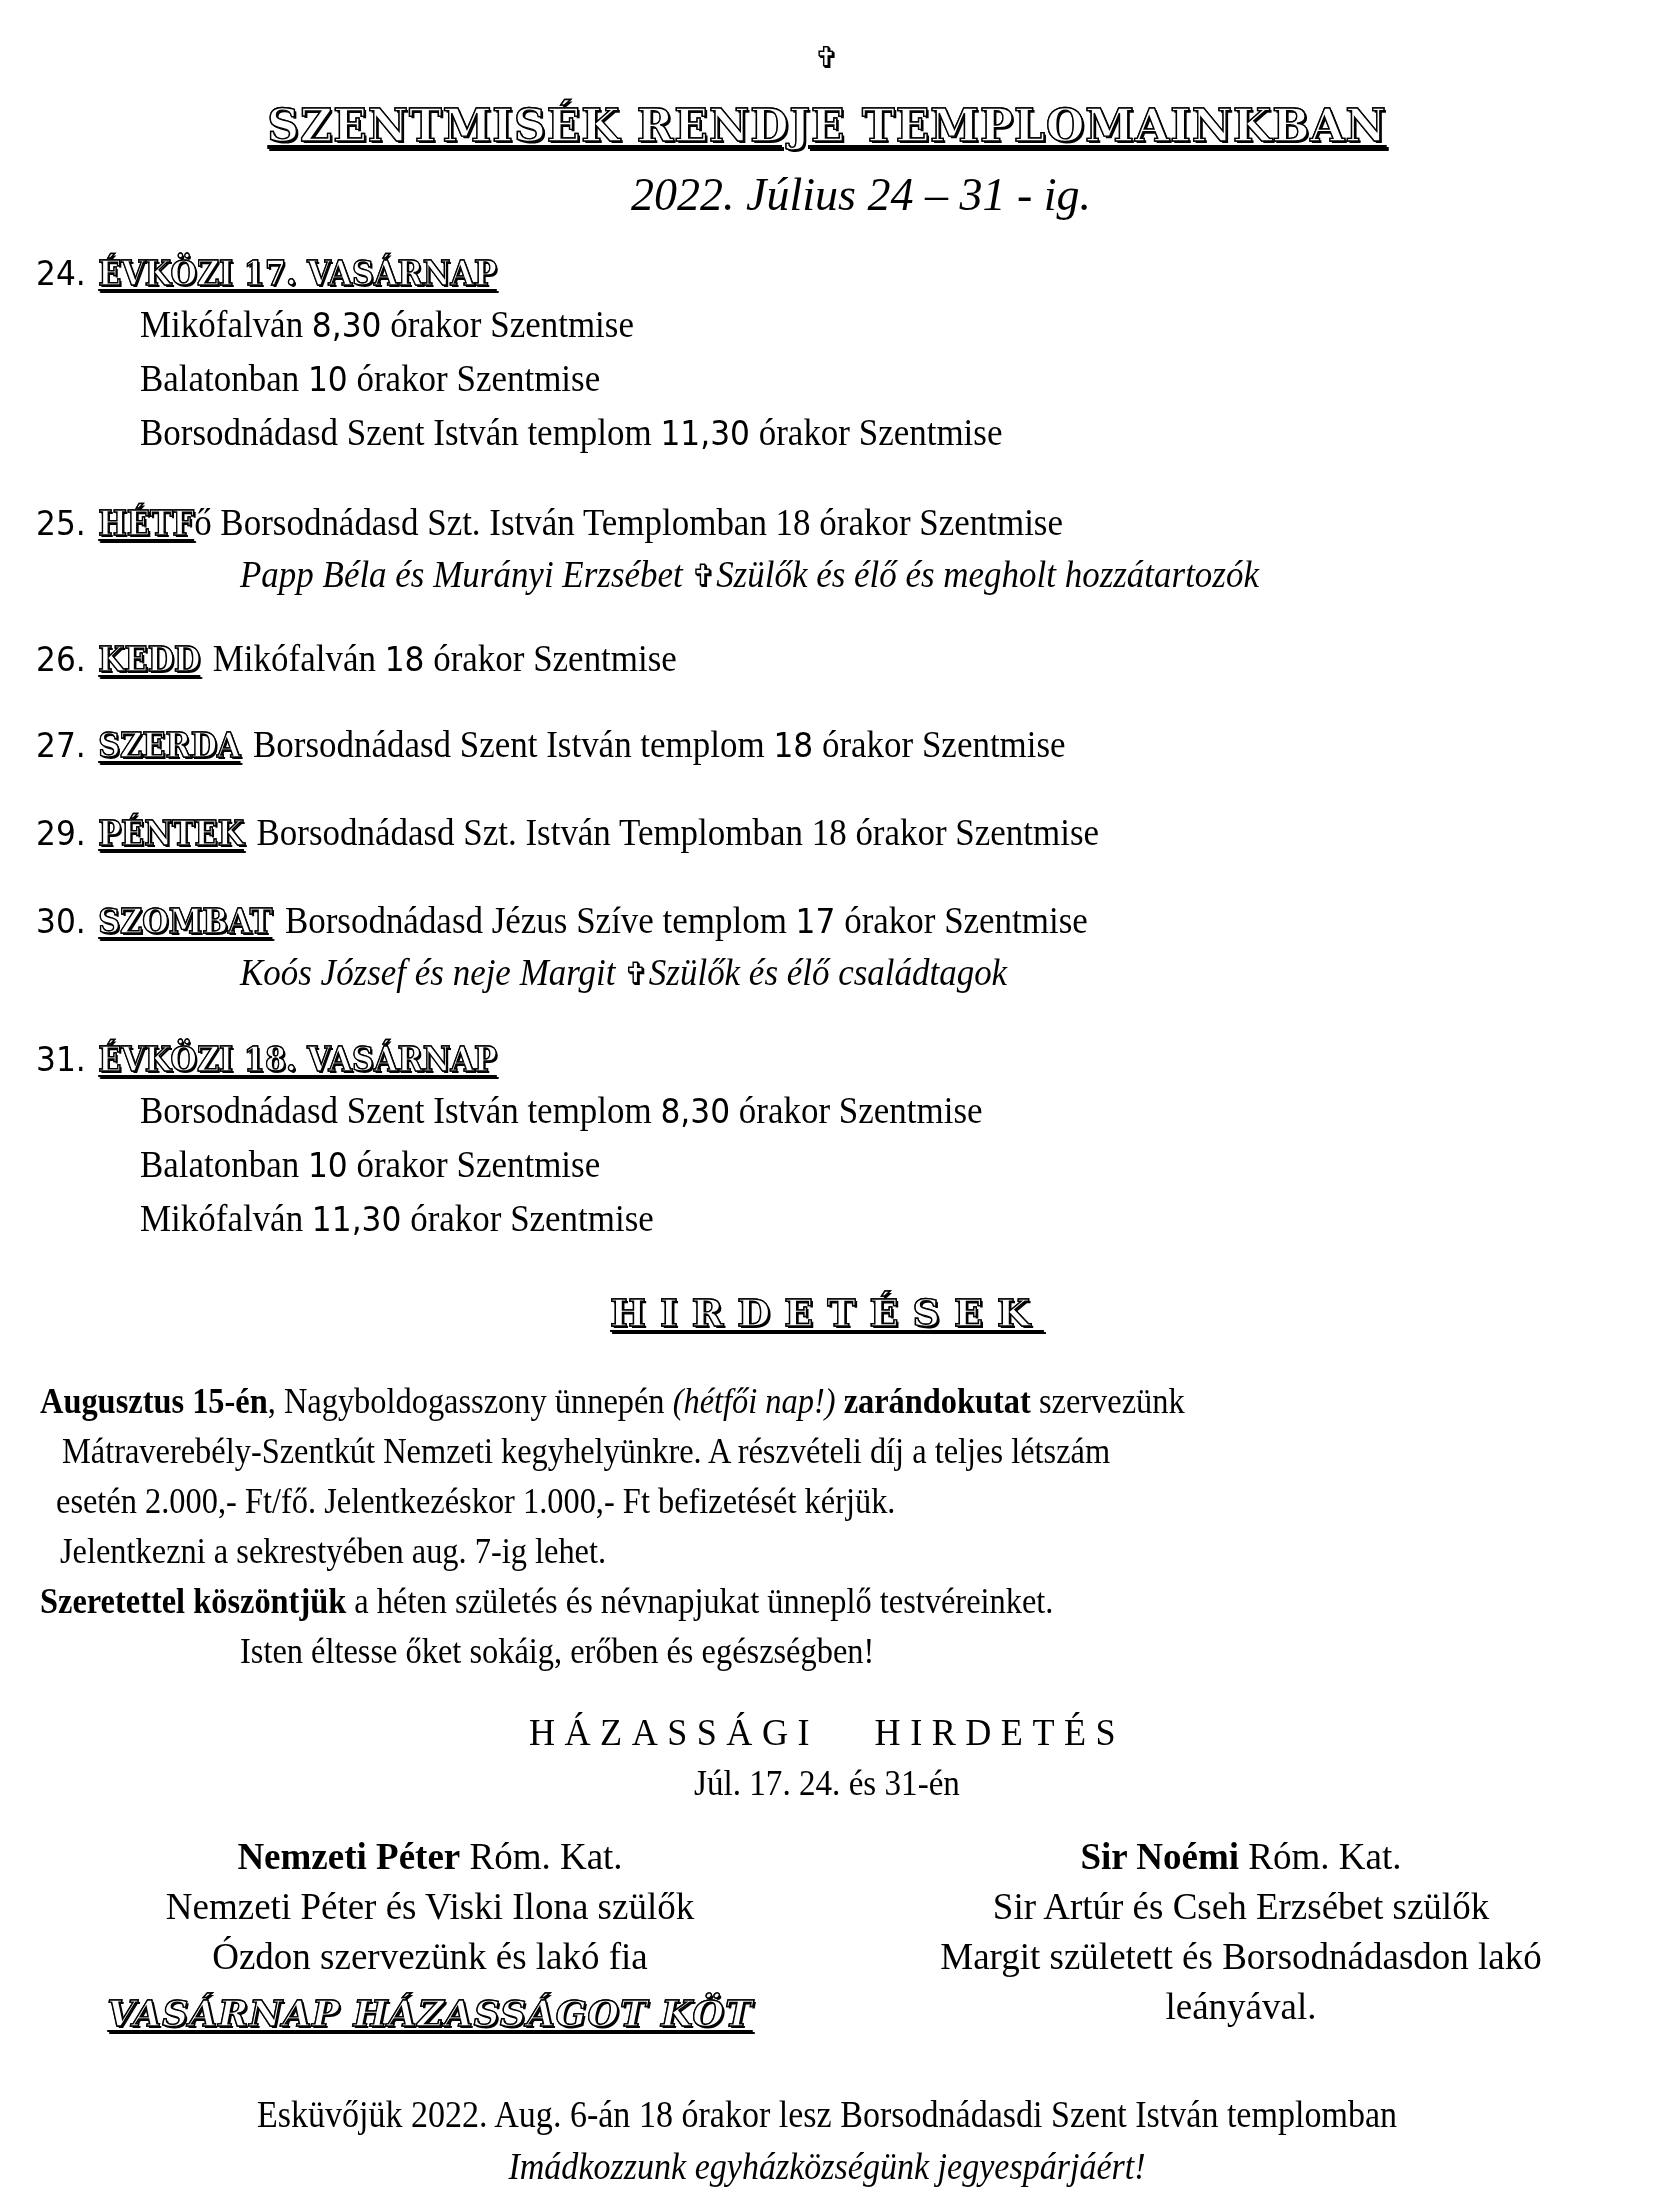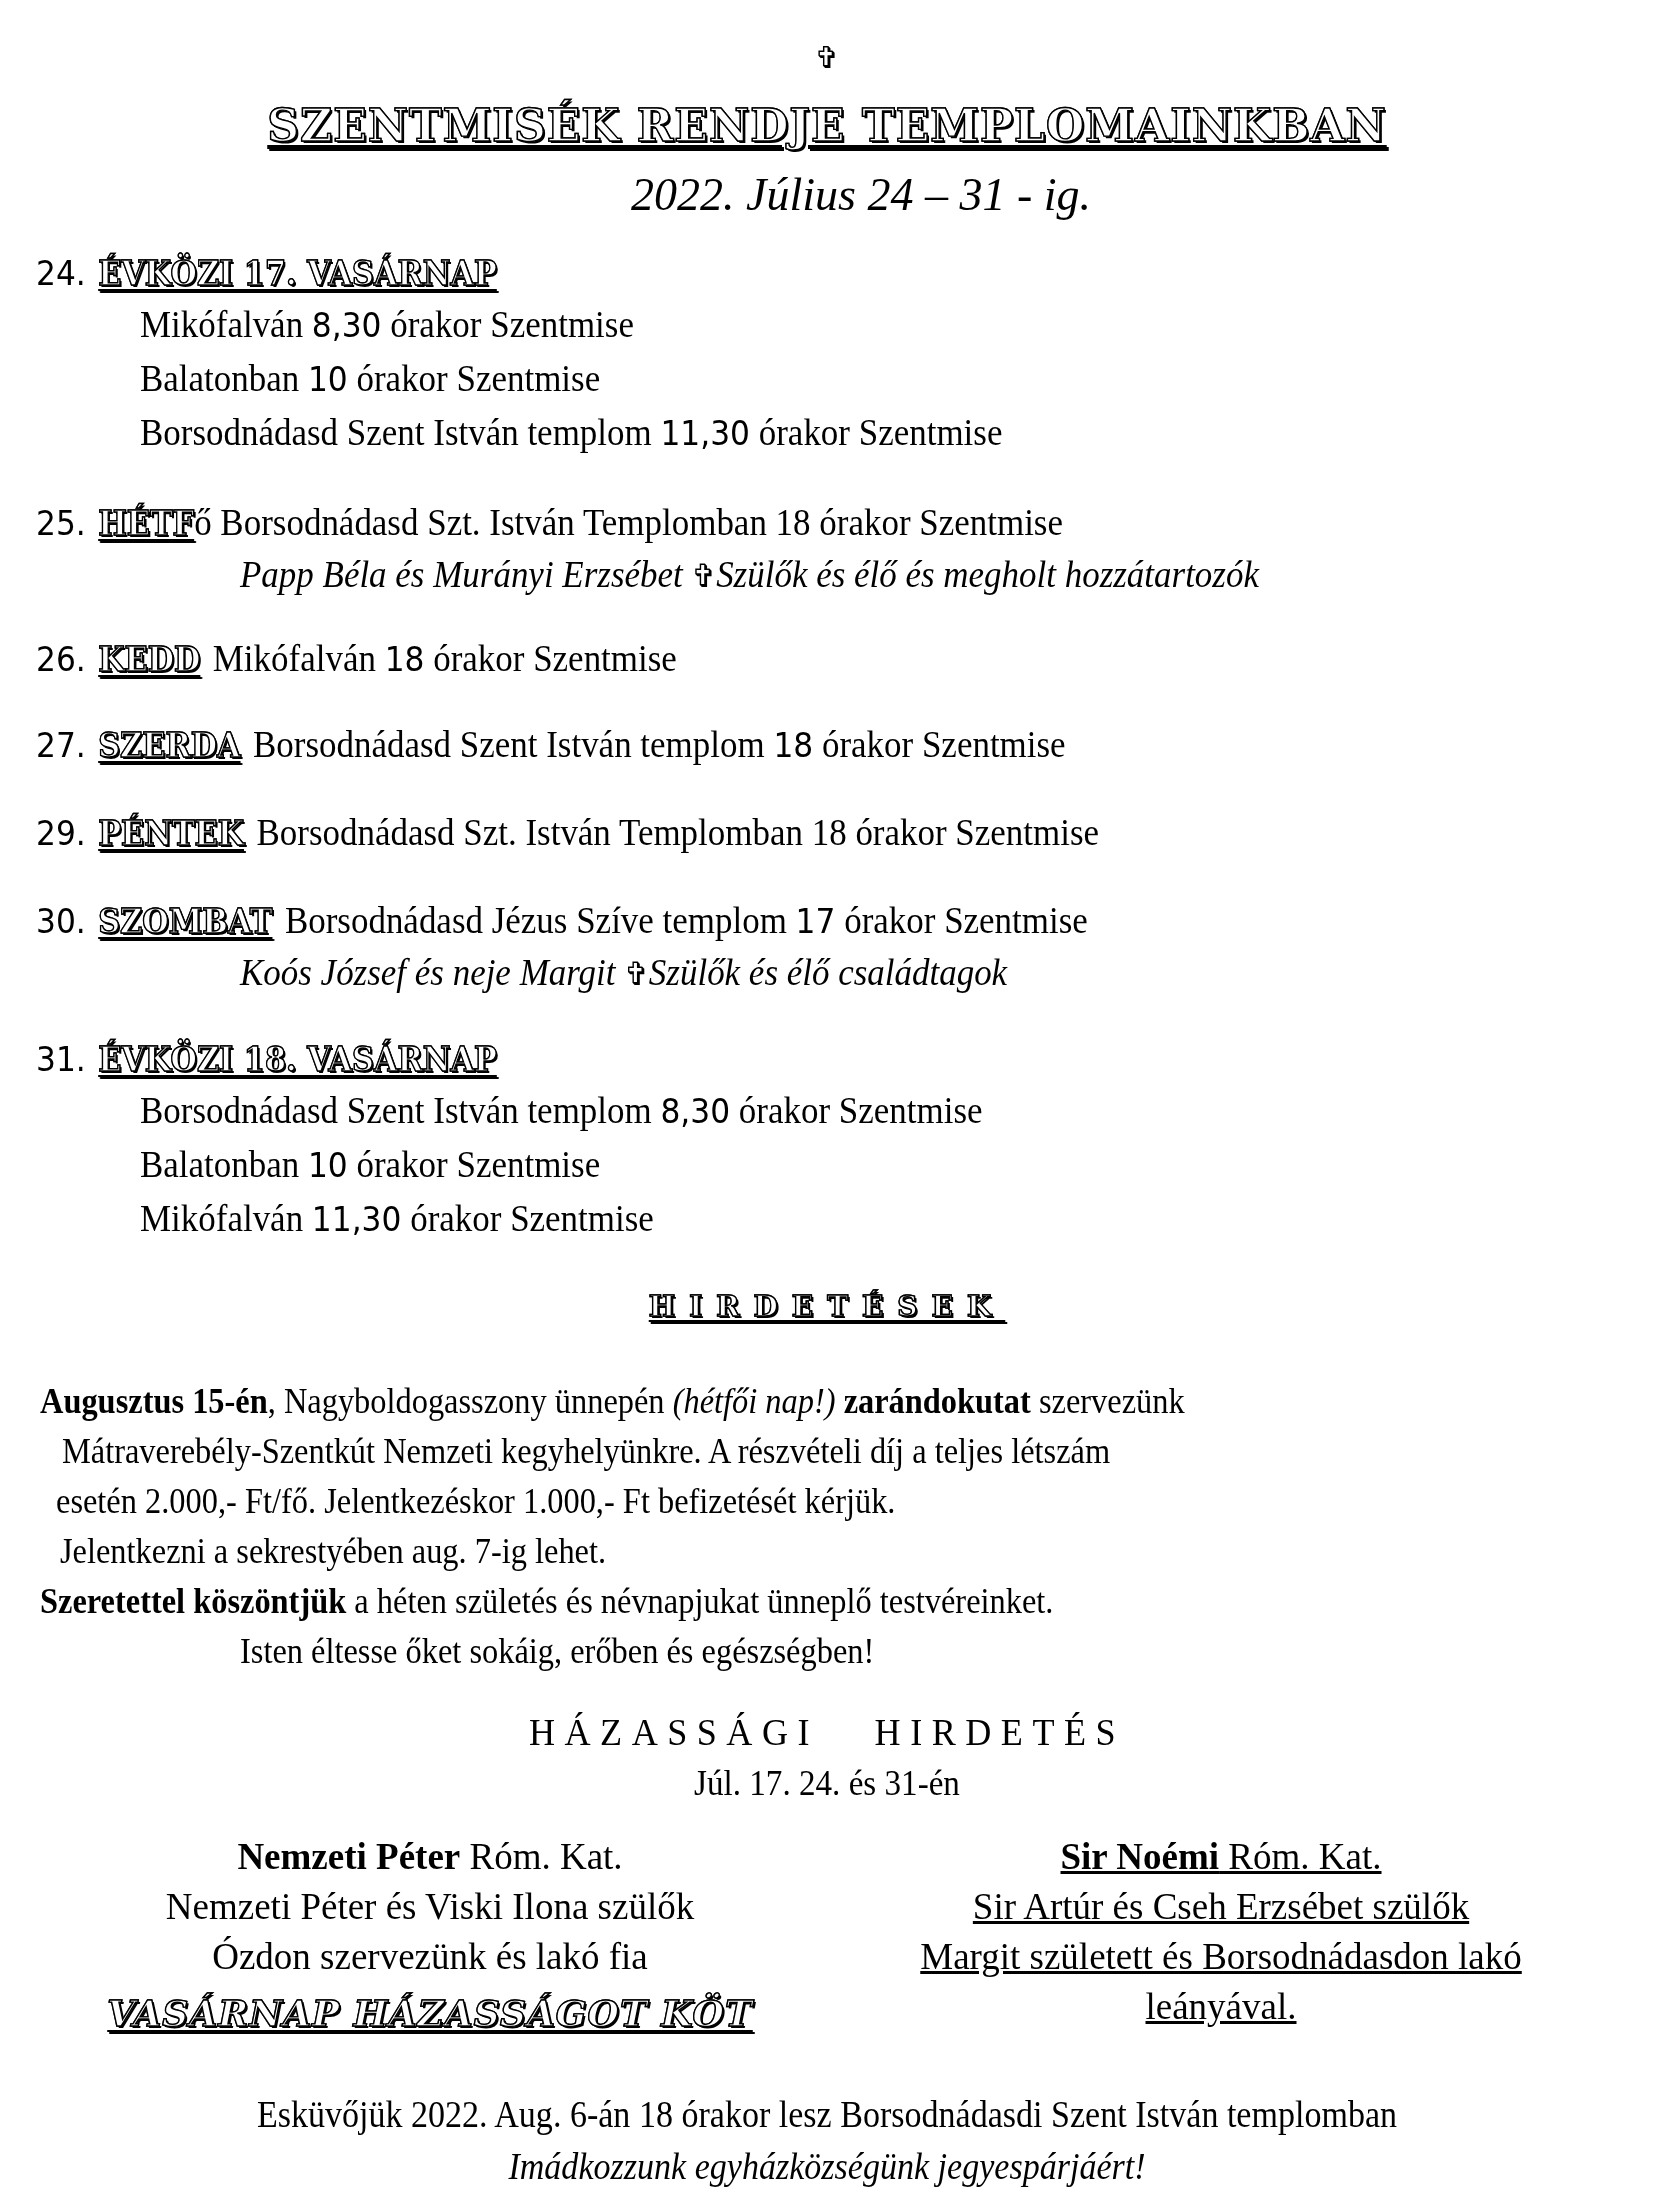--- a/index.html
+++ b/index.html
@@ -61,21 +61,21 @@
   .intention {
     font-size: 38px;
     font-style: italic;
     transform: scaleX(0.92);
     transform-origin: left center;
   }
   .intention .cross-i { font-family: "DejaVu Sans", sans-serif; font-style: normal; font-weight: bold; font-size: 32px; }
 
   .section-head {
     top: 1290px;
-    font-size: 28px;
+    font-size: 38px;
     letter-spacing: 14px;
   }
 
   .ann {
     font-size: 36px;
     transform: scaleX(0.9);
     transform-origin: left center;
   }
   .b { font-weight: bold; }
   .i { font-style: italic; }
@@ -83,21 +83,21 @@
   .marriage-head {
     top: 1710px; font-size: 38px; letter-spacing: 10px;
     transform: scaleX(0.95);
   }
   .marriage-dates { top: 1762px; font-size: 36px; transform: scaleX(0.92); }
 
   .col {
     position: absolute; top: 1832px; text-align: center; font-size: 37px; line-height: 50px;
   }
   .col-left { left: 90px; width: 680px; }
-  .col-right { left: 836px; width: 770px; text-decoration: underline; }
+  .col-right { left: 856px; width: 770px; }
   .col-line { display: block; white-space: nowrap; }
   .sacrament {
     font-size: 36px; font-style: italic; letter-spacing: 1px;
     margin-top: 6px;
   }
 
   .footer1 { top: 2093px; font-size: 37px; transform: scaleX(0.92); }
   .footer2 { top: 2145px; font-size: 37px; font-style: italic; transform: scaleX(0.92); }
 </style>
 </head>

